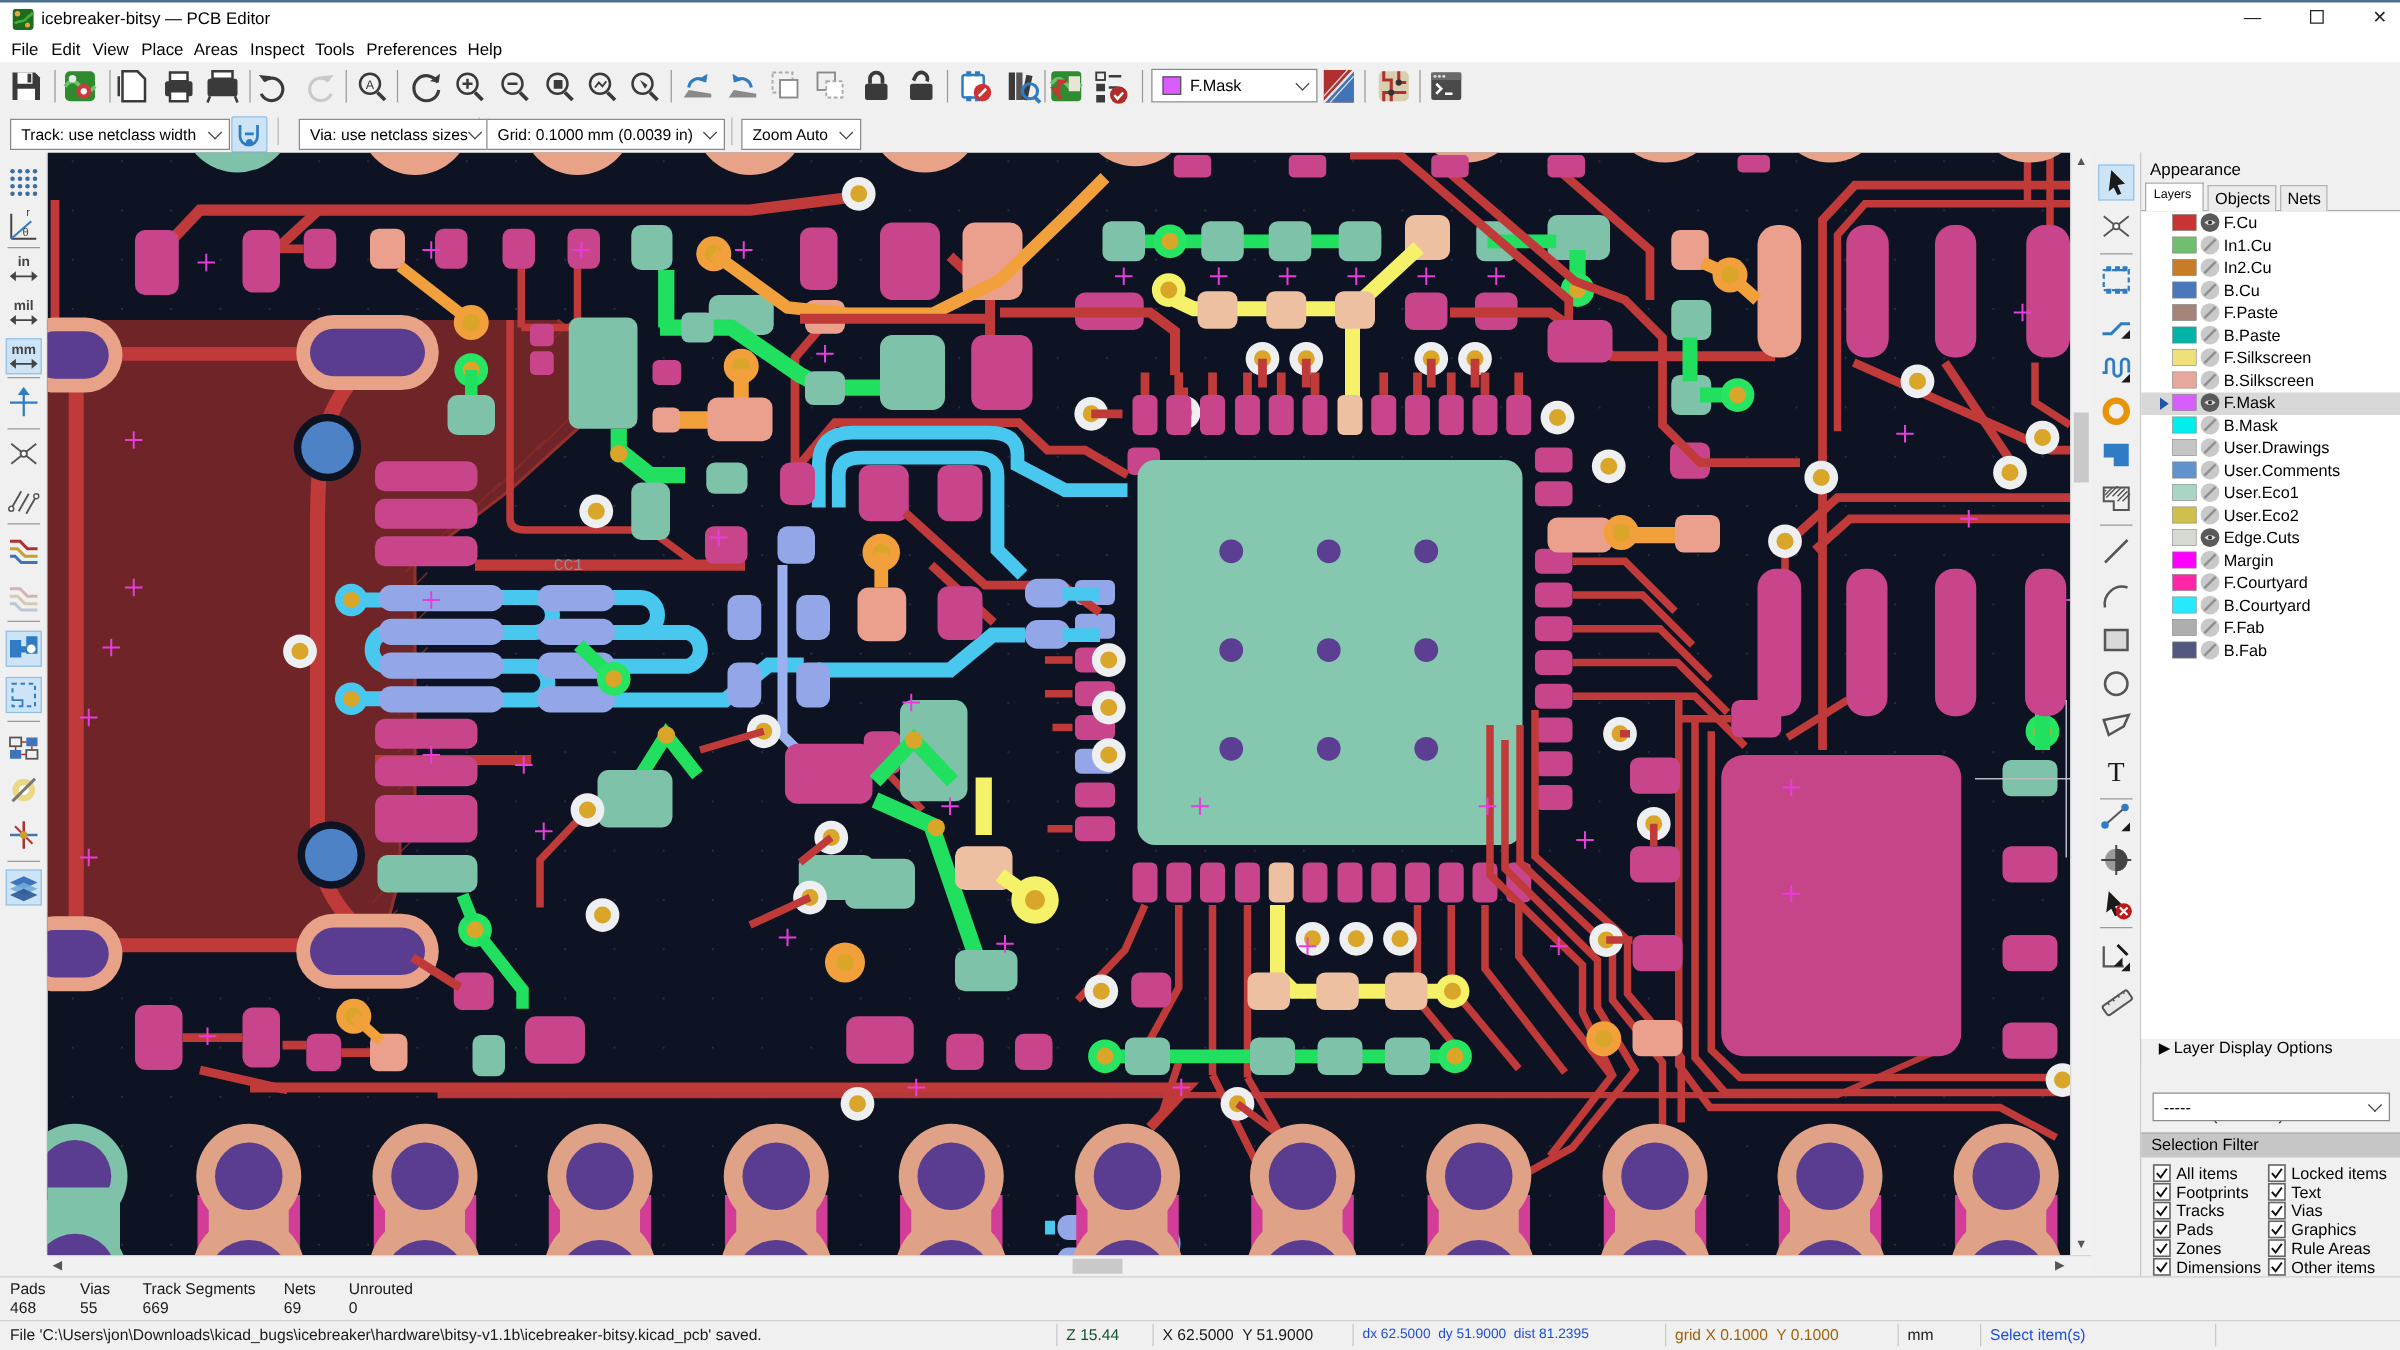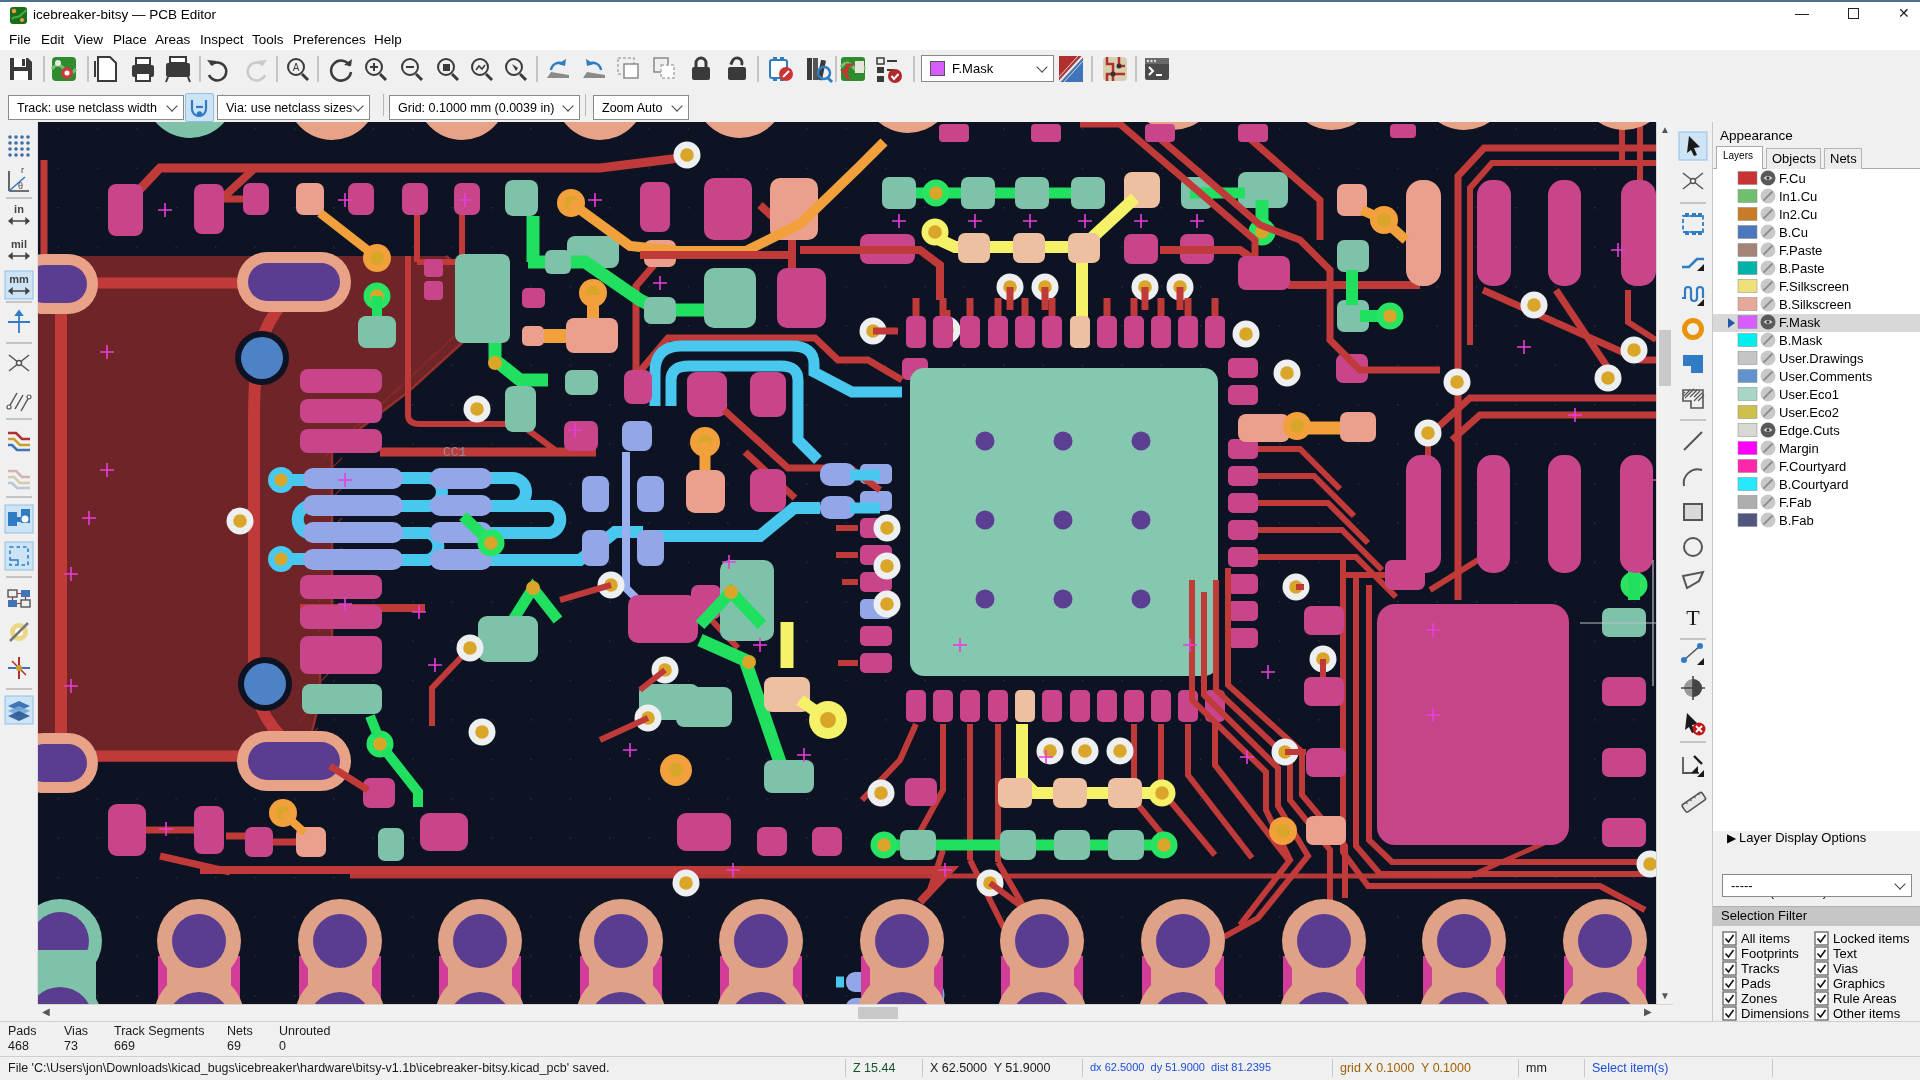--- a/index.html
+++ b/index.html
@@ -226,21 +226,21 @@
 <div class="sep" style="left:222px;top:94px;height:22px"></div>
 <div class="sep" style="left:383px;top:94px;height:22px"></div>
 <div class="sep" style="left:585px;top:94px;height:22px"></div>
 <div class="dd" style="left:8px;top:95px;width:176px;height:25px;font-size:12.5px">Track: use netclass width<span class="chev"></span></div>
 <div class="abs" style="left:185px;top:93px;width:29px;height:29px;background:#cde4f7;border:1px solid #90bfe4;border-radius:2px"></div>
 <svg class="abs" style="left:189px;top:97px" width="21" height="21" viewBox="0 0 21 21" fill="none" stroke="#2f7cc4">
     <path d="M3 3 v9 a7 7 0 0 0 14 0 v-9" stroke-width="2.2"></path>
     <line x1="7" y1="10" x2="14" y2="10" stroke-width="2.2"></line>
     <circle cx="10.5" cy="17" r="2.8" fill="#2f7cc4" stroke="none"></circle>
   </svg>
-<div class="dd" style="left:217px;top:95px;width:153px;height:25px;font-size:12.5px">Via: use netclass sizes<span class="chev"></span></div>
+<div class="dd" style="left:239px;top:95px;width:153px;height:25px;font-size:12.5px">Via: use netclass sizes<span class="chev"></span></div>
 <div class="dd" style="left:389px;top:95px;width:191px;height:25px;font-size:12.5px">Grid: 0.1000 mm (0.0039 in)<span class="chev"></span></div>
 <div class="dd" style="left:593px;top:95px;width:96px;height:25px;font-size:12.5px">Zoom Auto<span class="chev"></span></div>
 
 <div class="abs tb" style="left:0;top:122px;width:38px;height:882px;border-right:1px solid #dcdcdc"></div>
 <svg class="abs" style="left:0;top:122px" width="38" height="882" viewBox="0 0 38 882">
 <g stroke="#9a9a9a" stroke-width="1">
       <line x1="6" y1="76" x2="32" y2="76"></line>
       <line x1="6" y1="180" x2="32" y2="180"></line>
       <line x1="6" y1="221" x2="32" y2="221"></line>
       <line x1="6" y1="297" x2="32" y2="297"></line>
@@ -605,21 +605,21 @@
 <div class="txt" style="left:1660px;top:990px;font-size:10px;color:#555">▼</div>
 <div class="abs" style="left:38px;top:1004px;width:1635px;height:17px;background:#f1f1f1;border-top:1px solid #d5d5d5"></div>
 <div class="abs" style="left:858px;top:1007px;width:40px;height:12px;background:#c9c9c9"></div>
 <div class="txt" style="left:42px;top:1006px;font-size:10px;color:#555">◀</div>
 <div class="txt" style="left:1644px;top:1006px;font-size:10px;color:#555">▶</div>
 
 <div class="abs" style="left:0;top:1021px;width:1920px;height:35px;background:#f0f0f0;border-top:1px solid #d0d0d0"></div>
 <div class="txt" style="left:8px;top:1024px;font-size:12.5px;color:#1a1a1a">Pads</div>
 <div class="txt" style="left:8px;top:1039px;font-size:12.5px;color:#1a1a1a">468</div>
 <div class="txt" style="left:64px;top:1024px;font-size:12.5px;color:#1a1a1a">Vias</div>
-<div class="txt" style="left:64px;top:1039px;font-size:12.5px;color:#1a1a1a">73</div>
+<div class="txt" style="left:64px;top:1039px;font-size:12.5px;color:#1a1a1a">55</div>
 <div class="txt" style="left:114px;top:1024px;font-size:12.5px;color:#1a1a1a">Track Segments</div>
 <div class="txt" style="left:114px;top:1039px;font-size:12.5px;color:#1a1a1a">669</div>
 <div class="txt" style="left:227px;top:1024px;font-size:12.5px;color:#1a1a1a">Nets</div>
 <div class="txt" style="left:227px;top:1039px;font-size:12.5px;color:#1a1a1a">69</div>
 <div class="txt" style="left:279px;top:1024px;font-size:12.5px;color:#1a1a1a">Unrouted</div>
 <div class="txt" style="left:279px;top:1039px;font-size:12.5px;color:#1a1a1a">0</div>
 <div class="abs" style="left:0;top:1056px;width:1920px;height:24px;background:#f0f0f0;border-top:1px solid #cfcfcf"></div>
 <div class="txt" style="left:8px;top:1061px;font-size:12.5px;color:#1a1a1a">File 'C:\Users\jon\Downloads\kicad_bugs\icebreaker\hardware\bitsy-v1.1b\icebreaker-bitsy.kicad_pcb' saved.</div>
 <div class="sep" style="left:845px;top:1059px;height:18px;background:#c8c8c8"></div>
 <div class="txt" style="left:853px;top:1061px;font-size:12.5px;color:#14532d">Z 15.44</div>

